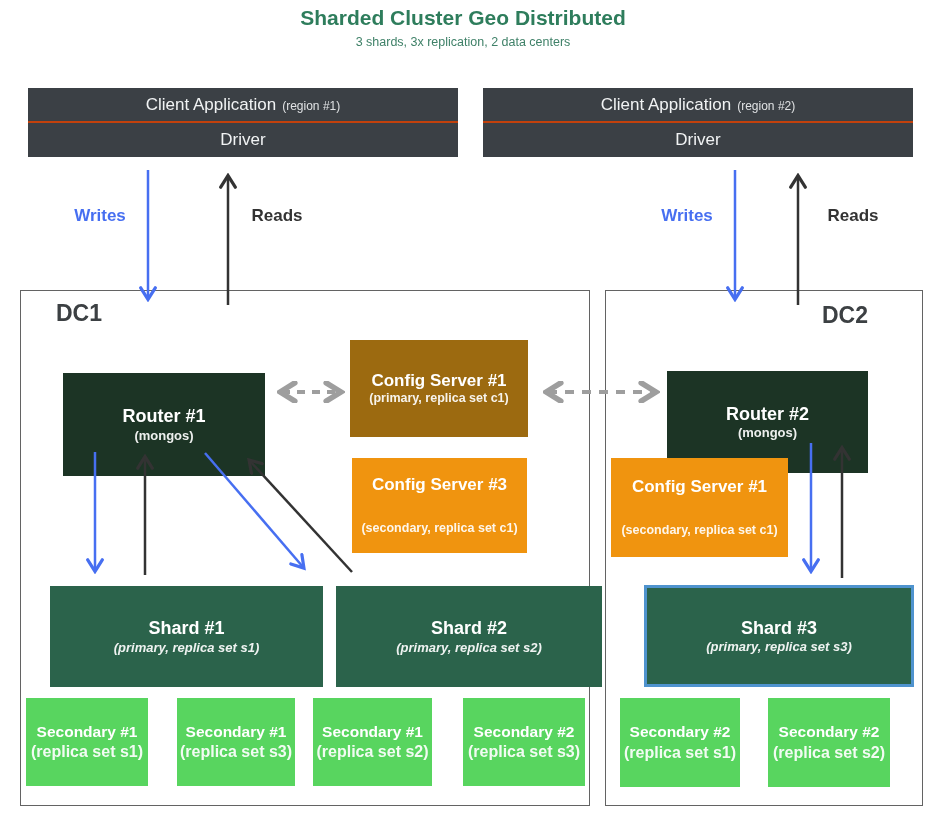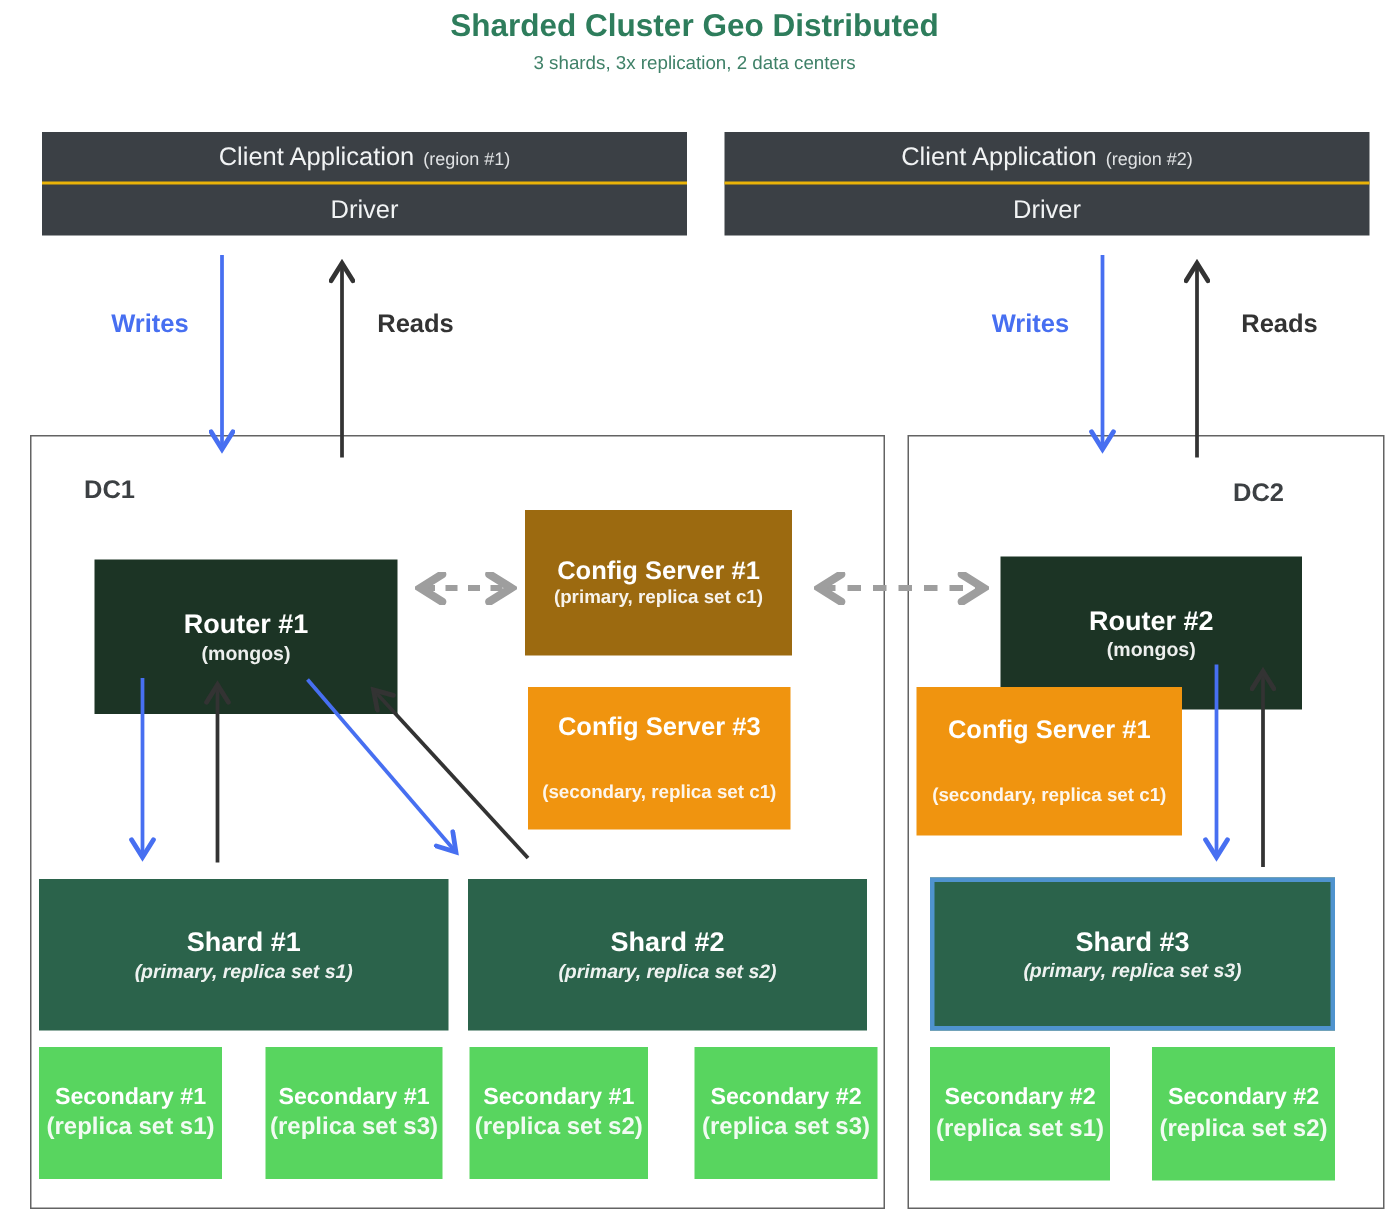--- a/index.html
+++ b/index.html
@@ -12,43 +12,43 @@
   body{font-family:"Liberation Sans","DejaVu Sans",sans-serif;}
   #canvas{position:relative;width:926px;height:815px;background:#fff;overflow:hidden;}
   .abs{position:absolute;}
   
   .page-title{left:0;top:6px;width:926px;text-align:center;font-size:21px;font-weight:bold;
     color:var(--title-green);text-underline-offset:4px;}
   .page-subtitle{left:0;top:35px;width:926px;text-align:center;font-size:12.5px;color:#3f8168;}
   
   .client{background:var(--client-box);color:#fff;display:flex;flex-direction:column;}
   .client .row1{height:33px;display:flex;align-items:center;justify-content:center;gap:6px;
-    border-bottom:2px solid #eab308;}
+    border-bottom:2px solid #c2410c;}
   .client .row2{flex:1;display:flex;align-items:center;justify-content:center;}
   .client .app-label{font-size:17px;color:#f1f3f4;}
   .client .region{font-size:12px;color:#e0e2e4;padding-top:3px;}
   .client .driver{font-size:17px;color:#f1f3f4;}
   
   .flow-label{font-size:17px;font-weight:bold;text-align:center;width:90px;}
   .writes{color:var(--writes-blue);}
   .reads{color:var(--reads-black);}
   
   .dc{border:1.5px solid #636363;background:#fff;}
-  .dc-label{font-size:17px;font-weight:bold;color:#3c4043;margin-top:17px;}
+  .dc-label{font-size:23px;font-weight:bold;color:#3c4043;}
   
   .node{display:flex;flex-direction:column;align-items:center;justify-content:center;
     color:#fff;text-align:center;line-height:1.25;}
   .node .nt{font-weight:bold;}
   .node .ns{font-weight:bold;opacity:.92;}
   .router{background:var(--router-green);margin-top:36px;}
   .router .nt{font-size:18px;} .router .ns{font-size:13px;}
   .config-primary{background:var(--config-primary);}
   .config-secondary{background:var(--config-secondary);gap:26px;}
   .config .nt{font-size:17px;} .config .ns{font-size:12.5px;}
-  .shard{background:var(--shard-green);}
+  .shard{background:var(--shard-green);margin-left:24px;}
   .shard .nt{font-size:18px;} .shard .ns{font-size:13px;font-style:italic;}
   .shard3{border:3px solid var(--shard3-border);}
   .secondary{background:var(--secondary-green);}
   .secondary .nt{font-size:15.5px;line-height:1.3;padding:0 6px;}
   .secondary .ns{font-size:16px;}
   #arrows{position:absolute;left:0;top:0;pointer-events:none;}
 </style>
 </head>
 <body>
 

